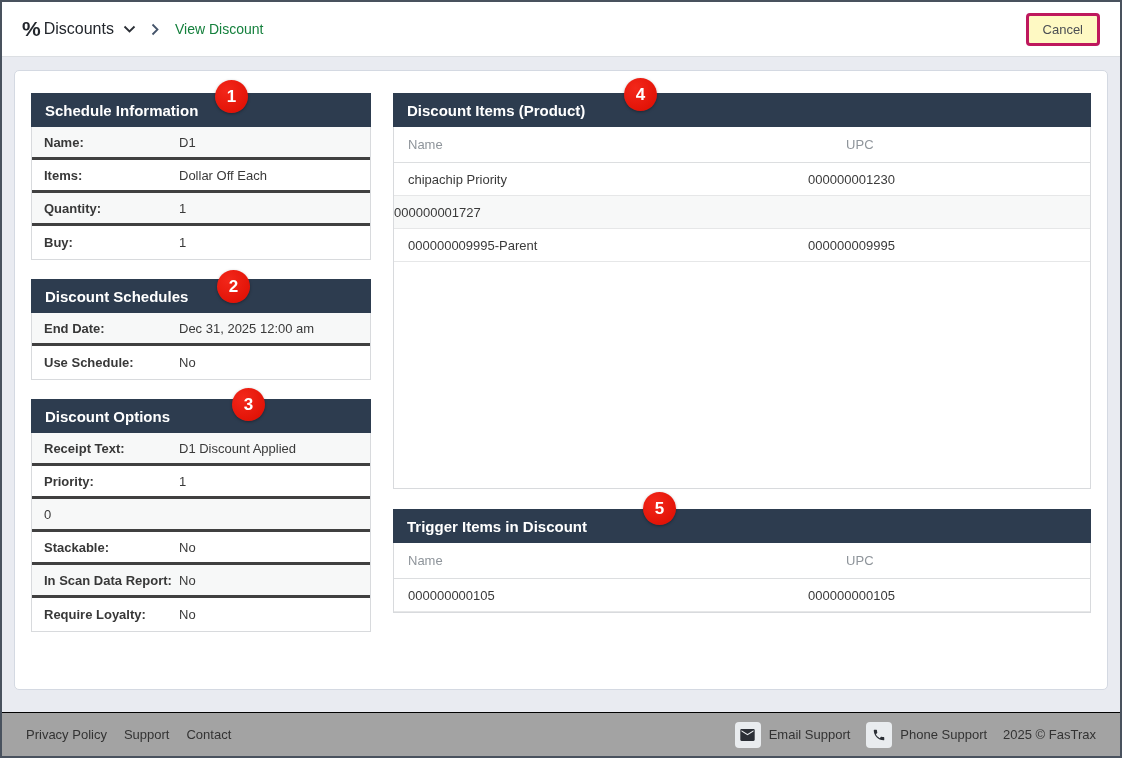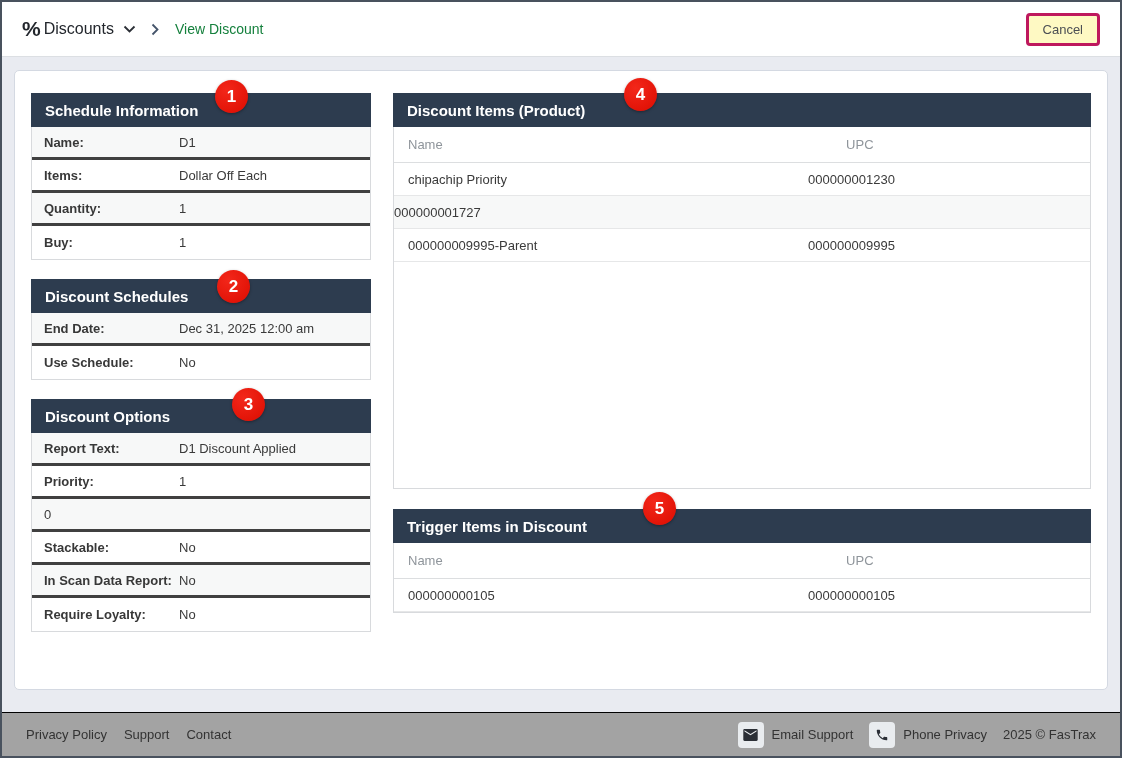--- a/index.html
+++ b/index.html
@@ -152,21 +152,21 @@
             <div class="kv-value">No</div>
           </div>
         </div>
       </div>
 
       <div class="panel">
         <div class="badge badge-3">3</div>
         <div class="panel-header">Discount Options</div>
         <div class="panel-body">
           <div class="kv-row">
-            <div class="kv-label">Report Text:</div>
+            <div class="kv-label">Receipt Text:</div>
             <div class="kv-value">D1 Discount Applied</div>
           </div>
           <div class="kv-row">
             <div class="kv-label">Priority:</div>
             <div class="kv-value">1</div>
           </div>
           <div class="kv-row">
             <div class="kv-value">0</div>
           </div>
           <div class="kv-row">
@@ -237,16 +237,16 @@
       <svg width="15" height="12" viewBox="0 0 24 20">
           <path d="M22 0H2C.9 0 0 .9 0 2v16c0 1.1.9 2 2 2h20c1.1 0 2-.9 2-2V2c0-1.1-.9-2-2-2zm0 4l-10 6.5L2 4V2l10 6.5L22 2v2z" fill="#2b2f36"></path>
         </svg>
     </span>
     <span class="support-label">Email Support</span>
     <span class="icon-chip">
       <svg width="14" height="14" viewBox="0 0 24 24">
           <path d="M6.62 10.79c1.44 2.83 3.76 5.14 6.59 6.59l2.2-2.2c.27-.27.67-.36 1.02-.24 1.12.37 2.33.57 3.57.57.55 0 1 .45 1 1V20c0 .55-.45 1-1 1-9.39 0-17-7.61-17-17 0-.55.45-1 1-1h3.5c.55 0 1 .45 1 1 0 1.25.2 2.45.57 3.57.11.35.03.74-.25 1.02l-2.2 2.2z" fill="#2b2f36"></path>
         </svg>
     </span>
-    <span class="support-label">Phone Privacy</span>
+    <span class="support-label">Phone Support</span>
     <span class="copyright">2025 © FasTrax</span>
   </div>
 </div>
 
 </body></html>

